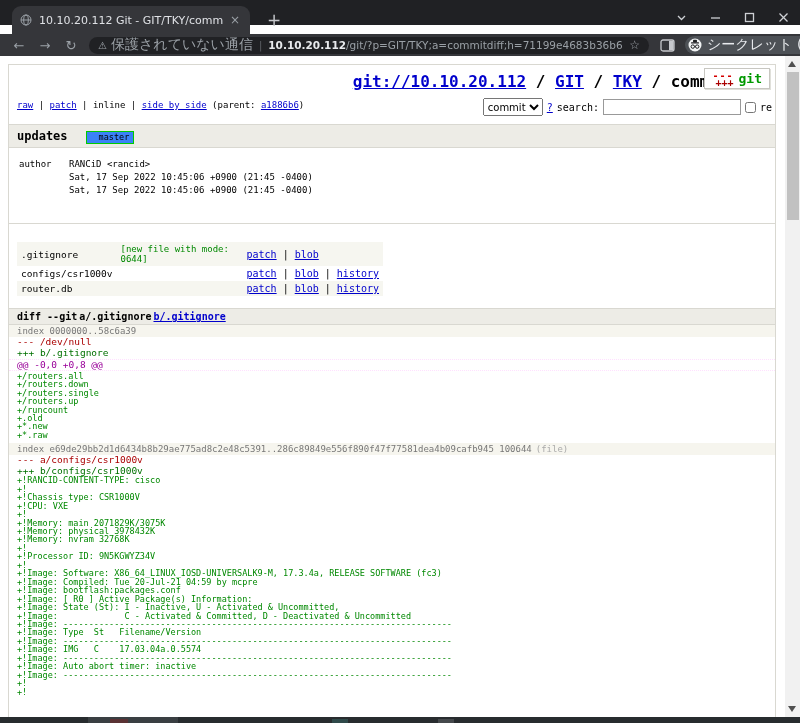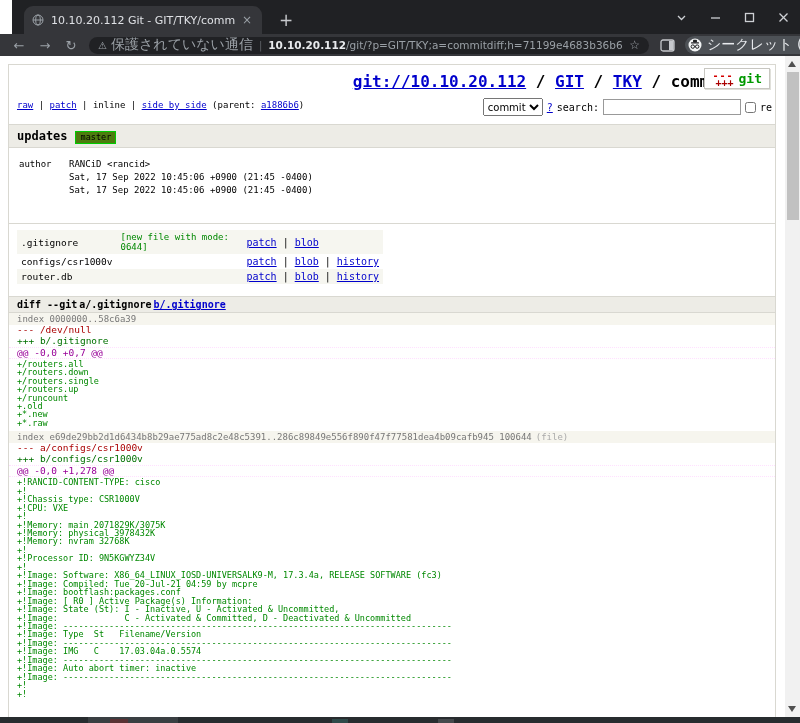--- a/index.html
+++ b/index.html
@@ -1,20 +1,20 @@
 <!DOCTYPE html>
 <html><head>
 <meta charset="utf-8">
 <style>
   html,body{margin:0;padding:0;background:#555;}
   .screen{position:relative;width:800px;height:723px;overflow:hidden;background:#fff;
           font-family:"DejaVu Sans",sans-serif;}
 
   
-  .tabstrip{position:absolute;top:0;left:12px;right:0;height:34px;background:#202124;}
+  .tabstrip{position:absolute;top:0;left:0;right:0;height:25px;background:#202124;}
   .tab{position:absolute;left:12px;top:6px;width:238px;height:28px;background:#35363a;
        border-radius:9px 9px 0 0;display:flex;align-items:center;padding:0 8px;box-sizing:border-box;}
   .tab-title{flex:1;color:#dfe1e5;font-size:11px;white-space:nowrap;overflow:hidden;margin-left:7px;}
   .tab-close{color:#9aa0a6;font-size:12px;padding:0 2px;}
   .newtab{position:absolute;left:262px;top:8px;width:24px;height:24px;color:#c6c8cc;font-size:17px;
           line-height:24px;text-align:center;}
   .wincontrols{position:absolute;right:0;top:0;height:34px;display:flex;}
   .winbtn{width:34px;height:34px;display:flex;align-items:center;justify-content:center;}
   .winbtn svg{stroke:#cdd0d4;fill:none;stroke-width:1.3;}
   .toolbar{position:absolute;top:34px;left:0;right:0;height:22px;background:#35363a;
@@ -50,28 +50,28 @@
 
   .page-nav{position:relative;padding:4px 8px 6px 8px;font-size:9px;line-height:13px;}
   .page-nav .cur{color:#000;}
   .searchform{position:absolute;top:3px;right:3px;display:flex;align-items:center;gap:4px;font-size:10px;}
   .searchform select{font-size:10px;height:18px;font-family:"DejaVu Sans",sans-serif;}
   .searchform input[type=text]{width:132px;height:14px;border:1px solid #999;font-size:10px;padding:0 2px;}
   .searchform input[type=checkbox]{width:11px;height:11px;margin:0;}
 
   .title-bar{margin-top:6px;background:#edece6;border-top:1px solid #d9d8d1;border-bottom:1px solid #d9d8d1;
              padding:4px 8px;font-size:12px;font-weight:bold;}
-  .ref-badge{font-size:8.5px;font-weight:normal;background:#4d7c0f;border:1px solid #00cc00;
-             padding:0 4px 1px 5px;margin-left:7px;color:#000;}
+  .ref-badge{font-size:8.5px;font-weight:normal;background:#3b82f6;border:1px solid #00cc00;
+             padding:0 4px 1px 12px;margin-left:18px;color:#000;}
 
   .meta{padding:9px 8px 10px 8px;font-size:9px;line-height:11px;}
   .meta td{vertical-align:top;padding:0;}
   .meta .mlabel{width:48px;}
 
-  .file-section{margin-top:15px;border-top:1px solid #d9d8d1;padding-top:6px;}
+  .file-section{margin-top:15px;border-top:1px solid #d9d8d1;padding-top:18px;}
   .ftable{border-collapse:collapse;font-size:9.5px;margin-left:8px;}
   .ftable tr.dark{background:#f6f6f0;}
   .ftable tr.light{background:#ffffff;}
   .ftable td{padding:2px 4px;height:11px;}
   .fname{width:88px;color:#000;}
   .fstatus{width:118px;color:#008800;font-size:9px;}
   .flinks{width:78px;font-size:10px;white-space:nowrap;}
 
   .diffs{margin-top:12px;padding-bottom:20px;}
   .dhead{background:#edece6;border-top:1px solid #d9d8d1;border-bottom:1px solid #d9d8d1;
@@ -254,38 +254,37 @@
 
         <div class="diffA">
           <div class="dhead">
             <span>diff --git</span><span class="pspace">a/.gitignore</span><a class="pspace">b/.gitignore</a>
           </div>
           <div class="dext">
             <div>index 0000000..58c6a39</div>
           </div>
           <div class="dfrom">--- /dev/null</div>
           <div class="dto">+++ b/.gitignore</div>
-          <div class="dchunk">@@ -0,0 +0,7 @@</div>
+          <div class="dchunk">@@ -0,0 +0,8 @@</div>
           <div class="dadds">+/routers.all
 +/routers.down
 +/routers.single
 +/routers.up
 +/runcount
 +.old
 +*.new
 +*.raw</div>
         </div>
 
         <div class="diffB">
           <div class="dext">
             <div><span>index e69de29bb2d1d6434b8b29ae775ad8c2e48c5391..286c89849e556f890f47f77581dea4b09cafb945 100644</span><a class="efile">(file)</a></div>
           </div>
           <div class="dfrom">--- a/configs/csr1000v</div>
           <div class="dto">+++ b/configs/csr1000v</div>
-          <div class="dchunk">@@ -0,0 +1,278 @@</div>
           <div class="dadds">+!RANCID-CONTENT-TYPE: cisco
 +!
 +!Chassis type: CSR1000V
 +!CPU: VXE
 +!
 +!Memory: main 2071829K/3075K
 +!Memory: physical 3978432K
 +!Memory: nvram 32768K
 +!
 +!Processor ID: 9N5KGWYZ34V

